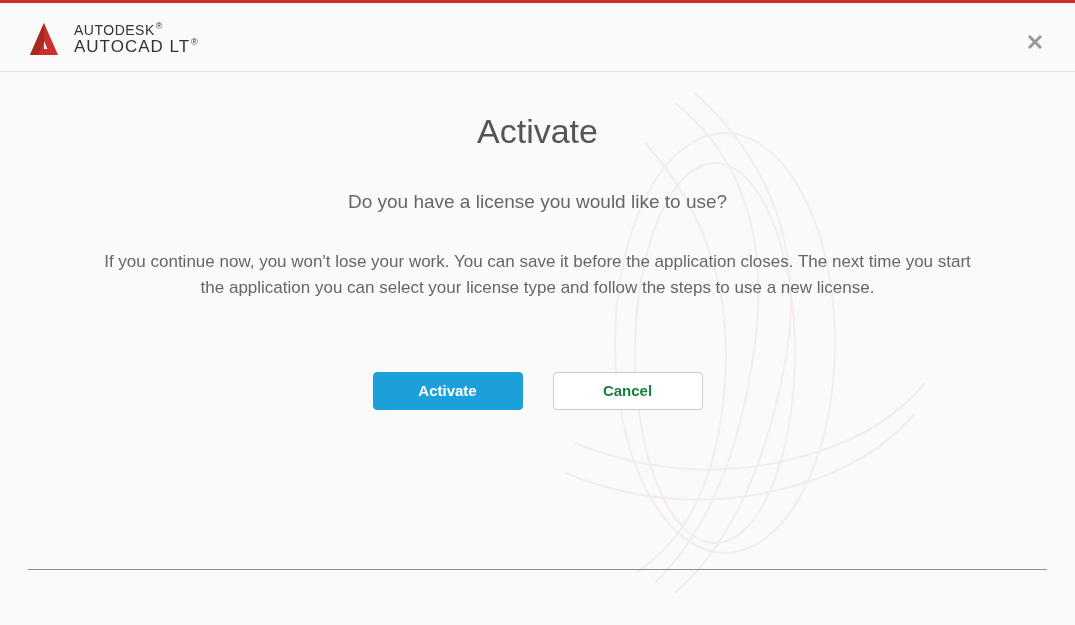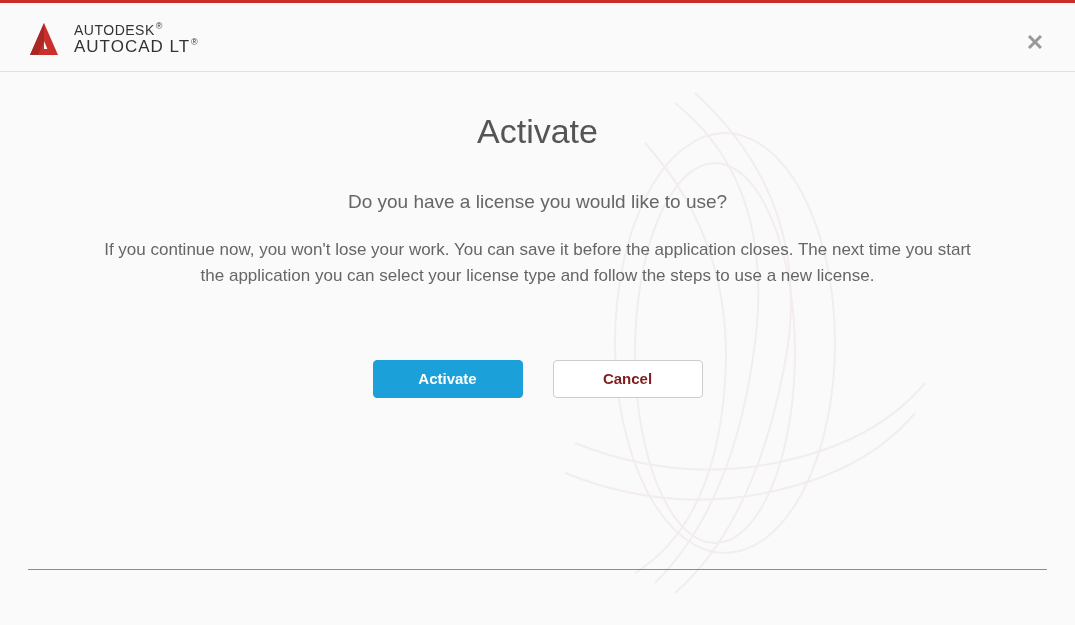--- a/index.html
+++ b/index.html
@@ -78,21 +78,21 @@
     }
     .title {
       font-size: 34px;
       font-weight: 300;
       color: #555;
       margin-bottom: 40px;
     }
     .question {
       font-size: 19px;
       color: #666;
-      margin-bottom: 24px;
+      margin-bottom: 36px;
     }
     .description {
       font-size: 17px;
       color: #666;
       line-height: 1.55;
       margin-bottom: 70px;
     }
     .btn-row {
       display: flex;
       justify-content: center;
@@ -110,21 +110,21 @@
       align-items: center;
       justify-content: center;
     }
     .btn-primary {
       background: #1ca0d9;
       color: #fff;
       border-color: #1ca0d9;
     }
     .btn-secondary {
       background: #fff;
-      color: #7f1d1d;
+      color: #15803d;
       border-color: #ccc;
     }
     .footer-line {
       position: absolute;
       bottom: 55px;
       left: 28px;
       right: 28px;
       border-top: 1px solid #444;
       opacity: 0.6;
       z-index: 1;

